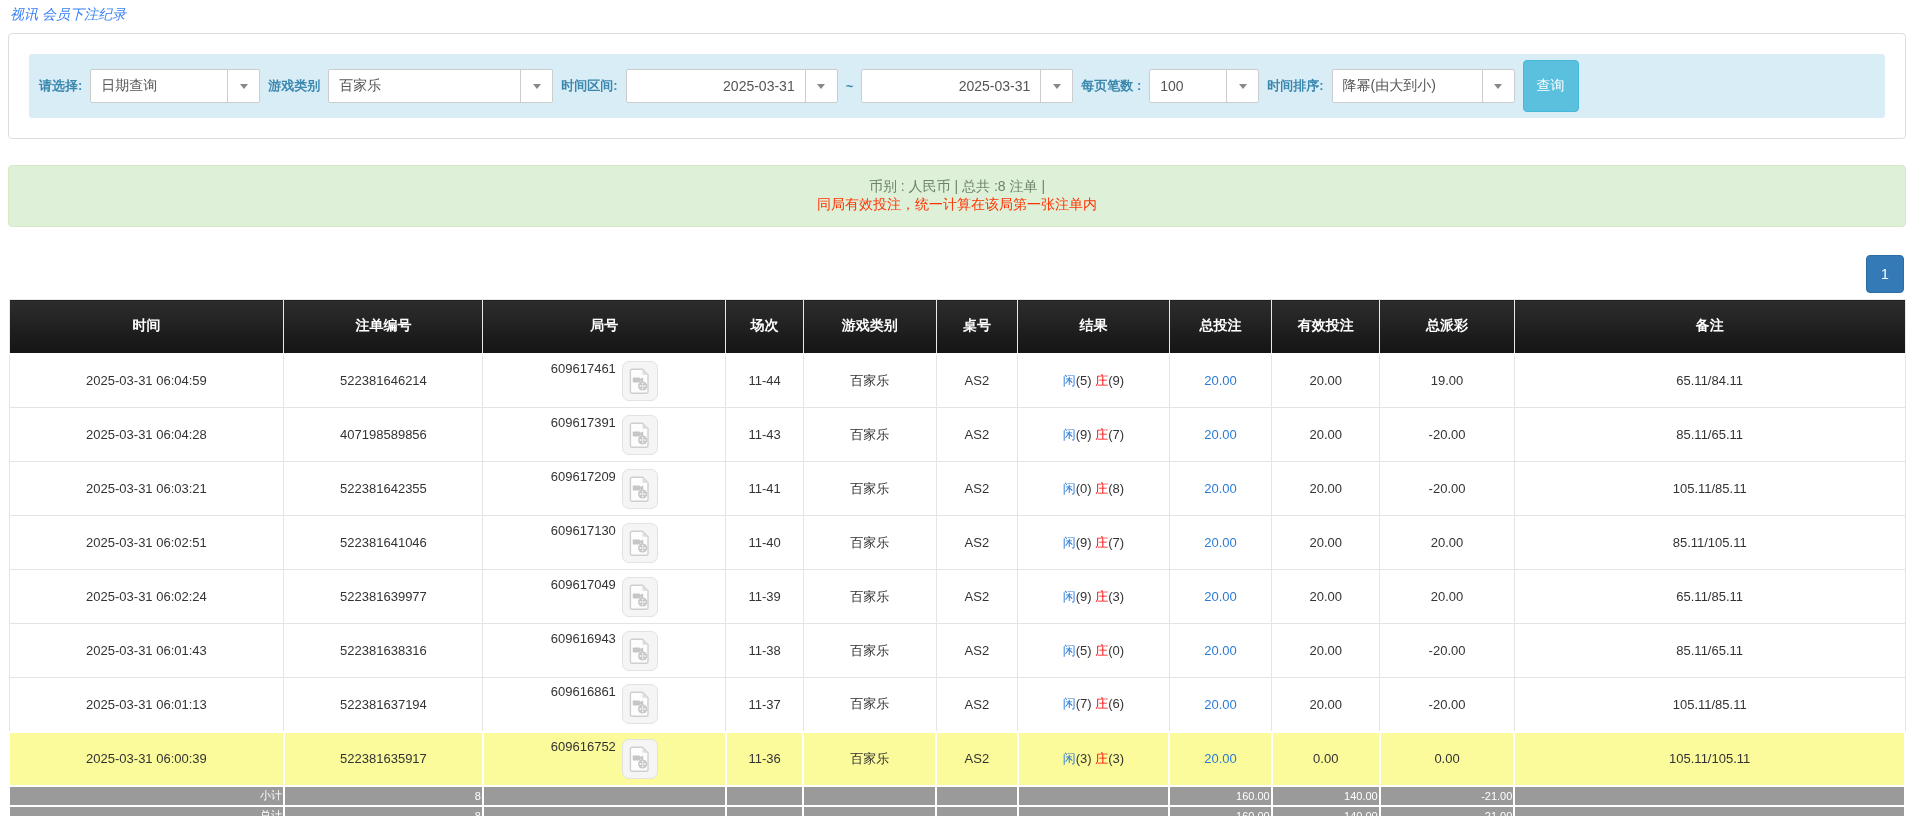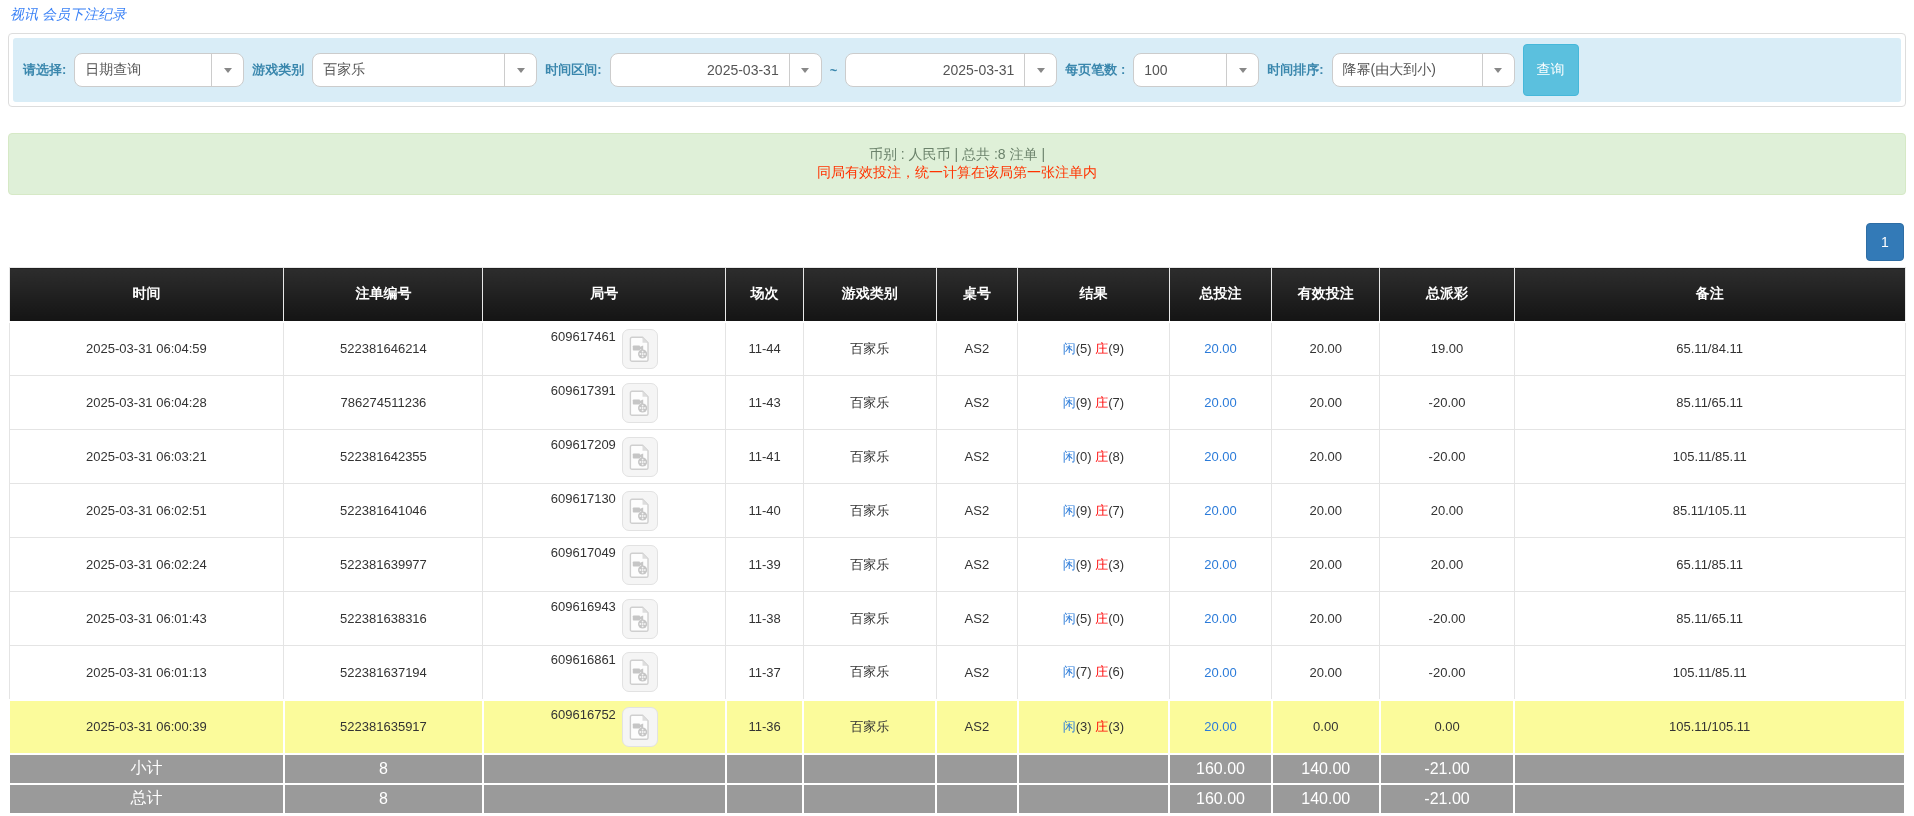--- a/index.html
+++ b/index.html
@@ -8,28 +8,28 @@
     width:1914px; height:816px; overflow:hidden;
     background:#fff; color:#333;
     font-family:"Liberation Sans","DejaVu Sans",sans-serif;
     font-size:13px;
   }
 
   
   .page-title { margin:6px 0 0 10px; font-size:14px; font-weight:400; color:#3b82f6;font-style:italic; }
 
   
-  .filter-panel { margin:9px 8px 0 8px; background:#fff; border:1px solid #ddd; border-radius:4px; padding:4px; }
+  .filter-panel { margin:9px 8px 0 8px; background:#fff; border:1px solid #ddd; border-radius:4px; padding:20px; }
   .filter-bar { background:#d9edf7; border-radius:3px; padding:6px 10px; display:flex; align-items:center; gap:8px; }
   .f-label { color:#3a87ad; font-weight:bold; font-size:13px; white-space:nowrap; }
-  .sel { background:#fff; border:1px solid #ccc; border-radius:8px; height:34px; display:flex; align-items:center; justify-content:space-between; cursor:pointer; }
+  .sel { background:#fff; border:1px solid #ccc; border-radius:2px; height:34px; display:flex; align-items:center; justify-content:space-between; cursor:pointer; }
   .sel .val { padding:0 10px; font-size:14px; color:#555; white-space:nowrap; overflow:hidden; }
   .sel .caret-box { width:32px; align-self:stretch; border-left:1px solid #ccc; display:flex; align-items:center; justify-content:center; color:#888; }
   .caret { width:0; height:0; border-left:4px solid transparent; border-right:4px solid transparent; border-top:5px solid #888; }
-  .w170{width:170px;} .w225{width:225px;} .w215{width:212px;justify-content:flex-end;} .w110{width:126px;} .w195{width:183px;}
+  .w170{width:170px;} .w225{width:225px;} .w215{width:212px;justify-content:flex-end;} .w110{width:110px;} .w195{width:183px;}
   .tilde { color:#3a87ad; font-weight:bold; }
   .btn-query { background:#5bc0de; border:1px solid #46b8da; color:#fff; font-size:14px; border-radius:4px; height:52px; padding:0 13px; cursor:pointer; }
 
   
   .summary-bar { margin:26px 8px 0 8px; background:#dff0d8; border:1px solid #d6e9c6; border-radius:4px; padding:12px 14px; display:flex; justify-content:space-between; align-items:center;flex-direction:column; }
   .summary-left { color:#6b826b; font-size:14px; }
   .summary-right { color:#f30; font-size:14px; }
 
   
   .pager-row { margin:28px 10px 0 8px; display:flex; justify-content:flex-end; }
@@ -38,21 +38,21 @@
 
   
   .records-table { width:1898px; margin:6px 8px 0 8px; border-collapse:collapse; table-layout:fixed; }
   .records-table th {
     background:#1f1f1f; background:linear-gradient(#2d2d2d,#141414);
     color:#fff; font-size:14px; font-weight:bold; height:54px; text-align:center;
     border:1px solid #e8e8e8; border-bottom:2px solid #fff;
   }
   .records-table td { border:1px solid #e4e4e4; height:54px; text-align:center; font-size:13px; color:#333; background:#fff; }
   .records-table tr.hl td { background:#fbfb9b; border:2px solid #fff; }
-  .records-table tr.foot td { background:#9a9a9a; color:#fff; height:30px; border:2px solid #fff; font-size:16px; }
+  .records-table tr.foot td { background:#9a9a9a; color:#fff; height:20px; border:2px solid #fff; font-size:11px;text-align:right; }
   .round-cell { display:inline-flex; align-items:flex-start; gap:6px; }
   .icon-btn { display:inline-flex; align-items:center; justify-content:center; width:36px; height:40px; background:#f5f5f5; border:1px solid #e2e2e2; border-radius:7px; cursor:pointer; }
   .p-label { color:#2b7bd9; }
   .b-label { color:#f00; }
   .bet-link { color:#2b7bd9; text-decoration:none; cursor:pointer; }
   .neg { color:#f00; }
   .foot .neg { color:#f00; }
 </style>
 </head>
 <body>
@@ -170,21 +170,21 @@
         <td>百家乐</td>
         <td>AS2</td>
         <td><span class="p-label">闲</span><span>(5) </span><span class="b-label">庄</span><span>(9)</span></td>
         <td><a class="bet-link">20.00</a></td>
         <td>20.00</td>
         <td>19.00</td>
         <td>65.11/84.11</td>
       </tr>
       <tr>
         <td>2025-03-31 06:04:28</td>
-        <td>786274511236</td>
+        <td>407198589856</td>
         <td><span class="round-cell">
             <span>609617391</span>
             <span class="icon-btn">
               <svg width="22" height="26" viewBox="0 0 22 26">
                 <path d="M3 1.2 h10.5 l5.5 5.5 v17 a1.6 1.6 0 0 1 -1.6 1.6 H3 a1.6 1.6 0 0 1 -1.6 -1.6 V2.8 A1.6 1.6 0 0 1 3 1.2 z" fill="#fdfdfd" stroke="#cfcfcf" stroke-width="1.4"></path>
                 <path d="M13.5 1.2 l5.5 5.5 h-5.5 z" fill="#ddd"></path>
                 <rect x="3.8" y="9.5" width="7.2" height="5" rx="0.8" fill="#c6c6c6"></rect>
                 <path d="M11 10.8 l3.2 -1.3 v5 l-3.2 -1.3 z" fill="#c6c6c6"></path>
                 <circle cx="13.6" cy="18" r="4.6" fill="#c6c6c6"></circle>
                 <circle cx="13.6" cy="18" r="1" fill="#f5f5f5"></circle>

